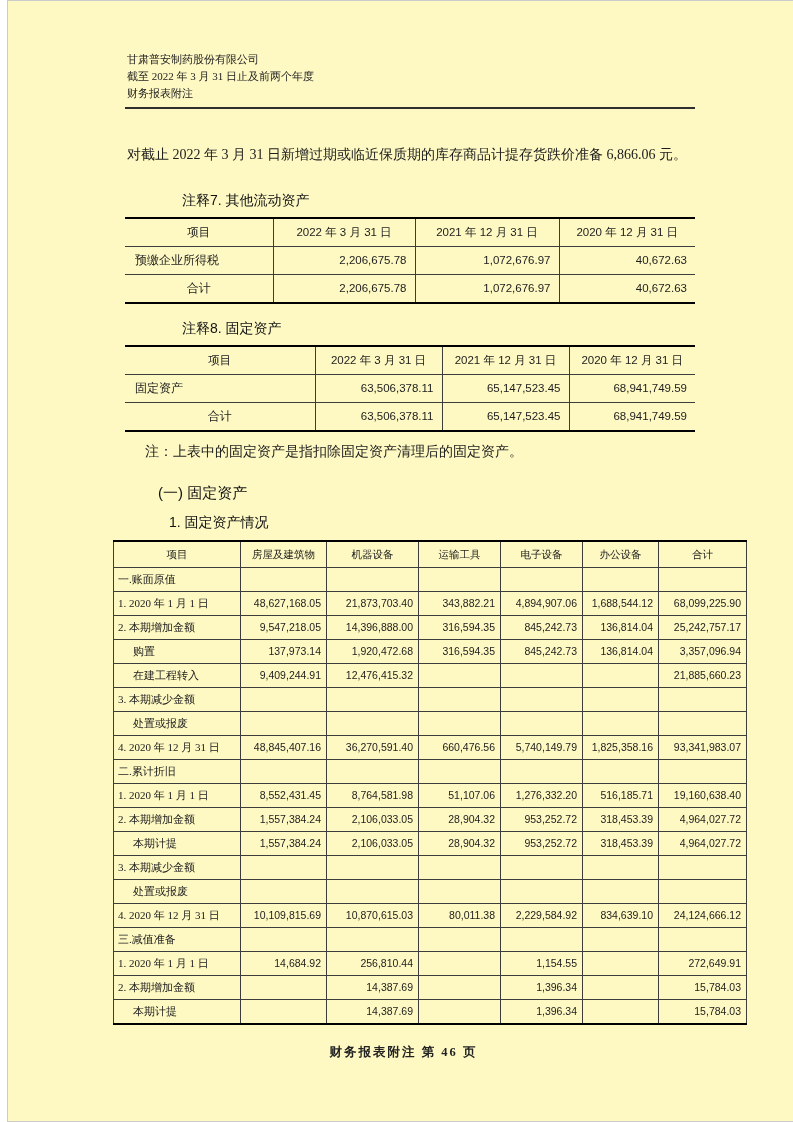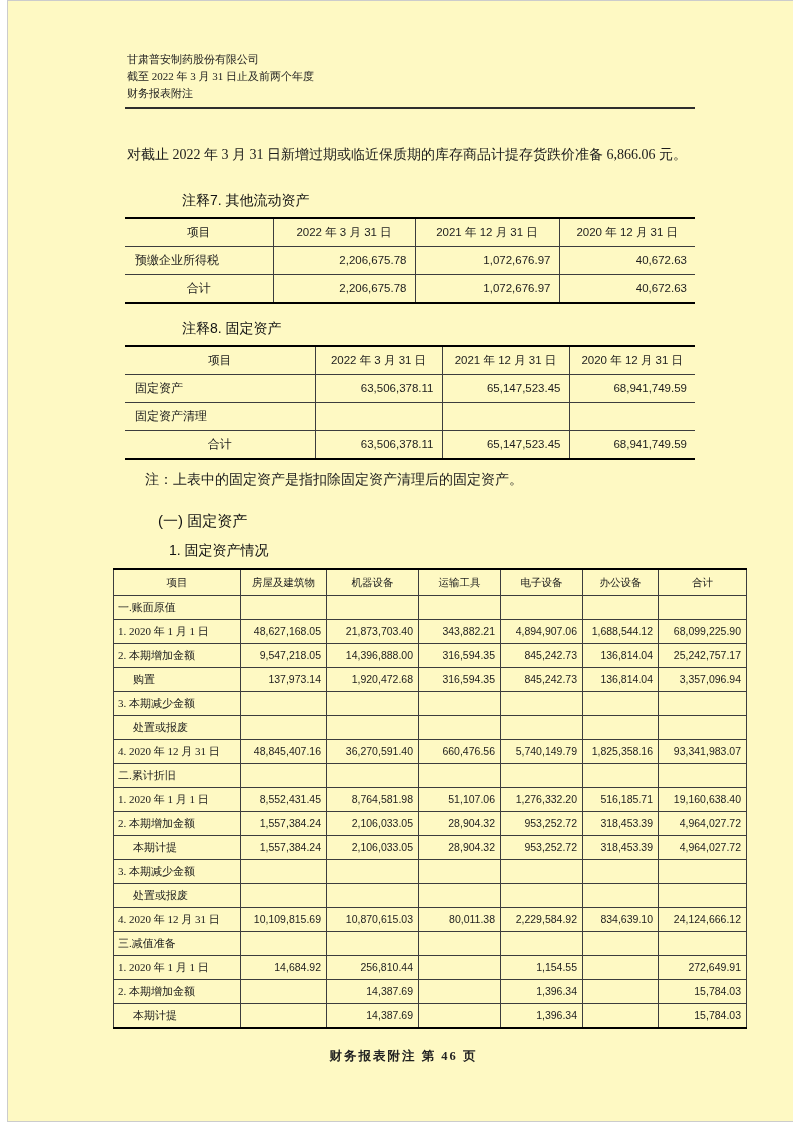--- a/index.html
+++ b/index.html
@@ -118,26 +118,20 @@
         </tr>
       </thead>
       <tbody>
         <tr>
           <td class="lbl">固定资产</td>
           <td class="num">63,506,378.11</td>
           <td class="num">65,147,523.45</td>
           <td class="num">68,941,749.59</td>
         </tr>
         <tr>
-          <td class="lbl">固定资产清理</td>
-          <td class="num"></td>
-          <td class="num"></td>
-          <td class="num"></td>
-        </tr>
-        <tr>
           <td class="lbl ctr">合计</td>
           <td class="num">63,506,378.11</td>
           <td class="num">65,147,523.45</td>
           <td class="num">68,941,749.59</td>
         </tr>
       </tbody>
   </table>
 
   <p class="footnote">注：上表中的固定资产是指扣除固定资产清理后的固定资产。</p>
 
@@ -196,20 +190,29 @@
         <tr>
           <td class="lbl ind">购置</td>
           <td class="num">137,973.14</td>
           <td class="num">1,920,472.68</td>
           <td class="num">316,594.35</td>
           <td class="num">845,242.73</td>
           <td class="num">136,814.04</td>
           <td class="num">3,357,096.94</td>
         </tr>
         <tr>
+          <td class="lbl ind">在建工程转入</td>
+          <td class="num">9,409,244.91</td>
+          <td class="num">12,476,415.32</td>
+          <td class="num"></td>
+          <td class="num"></td>
+          <td class="num"></td>
+          <td class="num">21,885,660.23</td>
+        </tr>
+        <tr>
           <td class="lbl">3. 本期减少金额</td>
           <td class="num"></td>
           <td class="num"></td>
           <td class="num"></td>
           <td class="num"></td>
           <td class="num"></td>
           <td class="num"></td>
         </tr>
         <tr>
           <td class="lbl ind">处置或报废</td>

